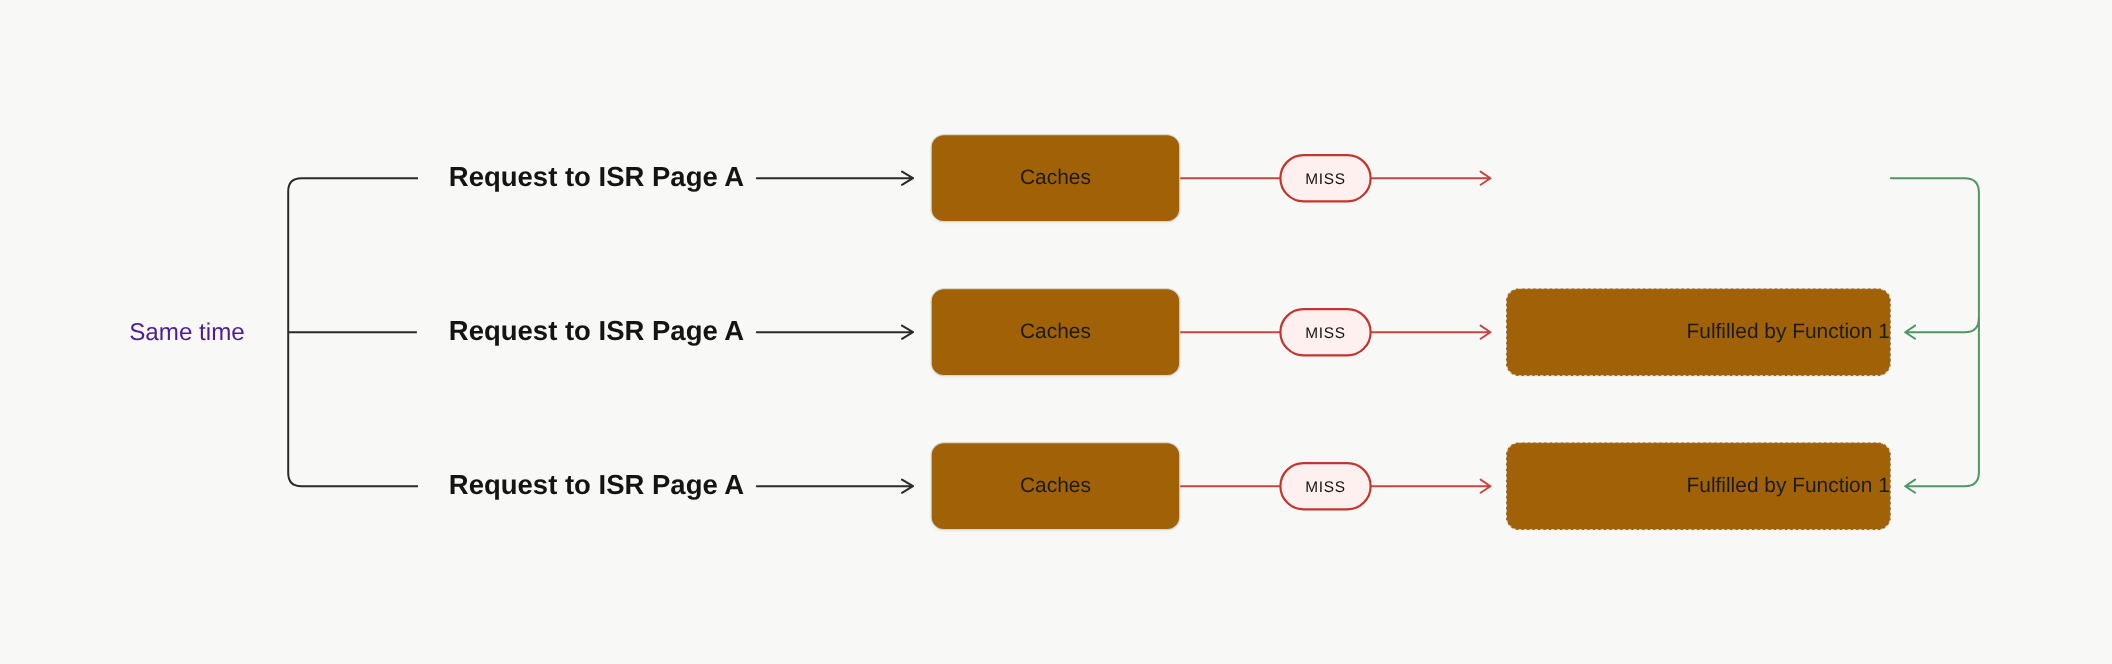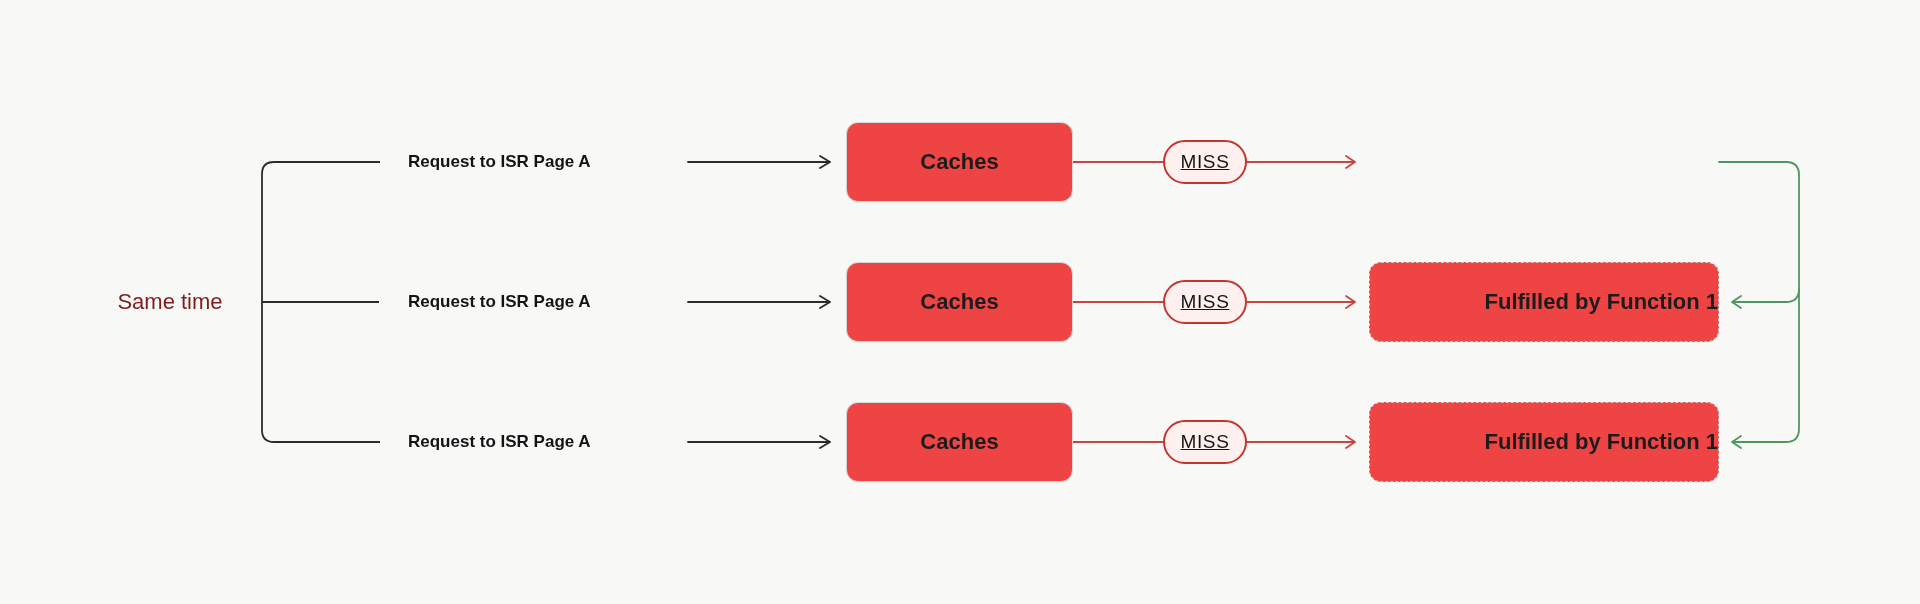--- a/index.html
+++ b/index.html
@@ -23,40 +23,39 @@
   .label{
     position:absolute;
     white-space:nowrap;
   }
   .same-time{
     left:100px;top:302px;
     width:140px;
     transform:translateY(-50%);
     font-size:22px;
     text-align:center;
-    color:#7f1d1d;
+    color:#4c1d95;
   }
   .request-label{
     left:408px;
     transform:translateY(-50%);
-    font-size:17px;
+    font-size:25px;
     font-weight:bold;
     color:#141414;
   }
   .node{
     position:absolute;
     display:flex;
     align-items:center;
     justify-content:center;
-    background:#ef4444;
+    background:#a16207;
     border-radius:12px;
     box-sizing:border-box;
-    font-size:22px;
+    font-size:19px;
     color:#1c1c1c;
-    font-weight:bold;
   }
   .cache-box{
     left:846px;
     width:227px;height:80px;
     border:1.5px solid #d6d6d6;
     box-shadow:0 1px 2px rgba(0,0,0,0.03);
   }
   .result-box{
     left:1369px;
     width:350px;height:80px;
@@ -73,25 +72,24 @@
     position:absolute;
     left:1163px;
     width:84px;height:44px;
     box-sizing:border-box;
     background:#fdf0ee;
     border:2.5px solid #c5352e;
     border-radius:22px;
     display:flex;
     align-items:center;
     justify-content:center;
-    font-size:19px;
+    font-size:14px;
     font-weight:500;
     letter-spacing:0.6px;
     color:#141414;
-    text-decoration:underline;
   }
   .row1{top:162px;} .row2{top:302px;} .row3{top:442px;}
   .box-row1{top:122px;} .box-row2{top:262px;} .box-row3{top:402px;}
   .badge-row1{top:140px;} .badge-row2{top:280px;} .badge-row3{top:420px;}
 </style>
 </head>
 <body>
 
 <div class="canvas">
 

